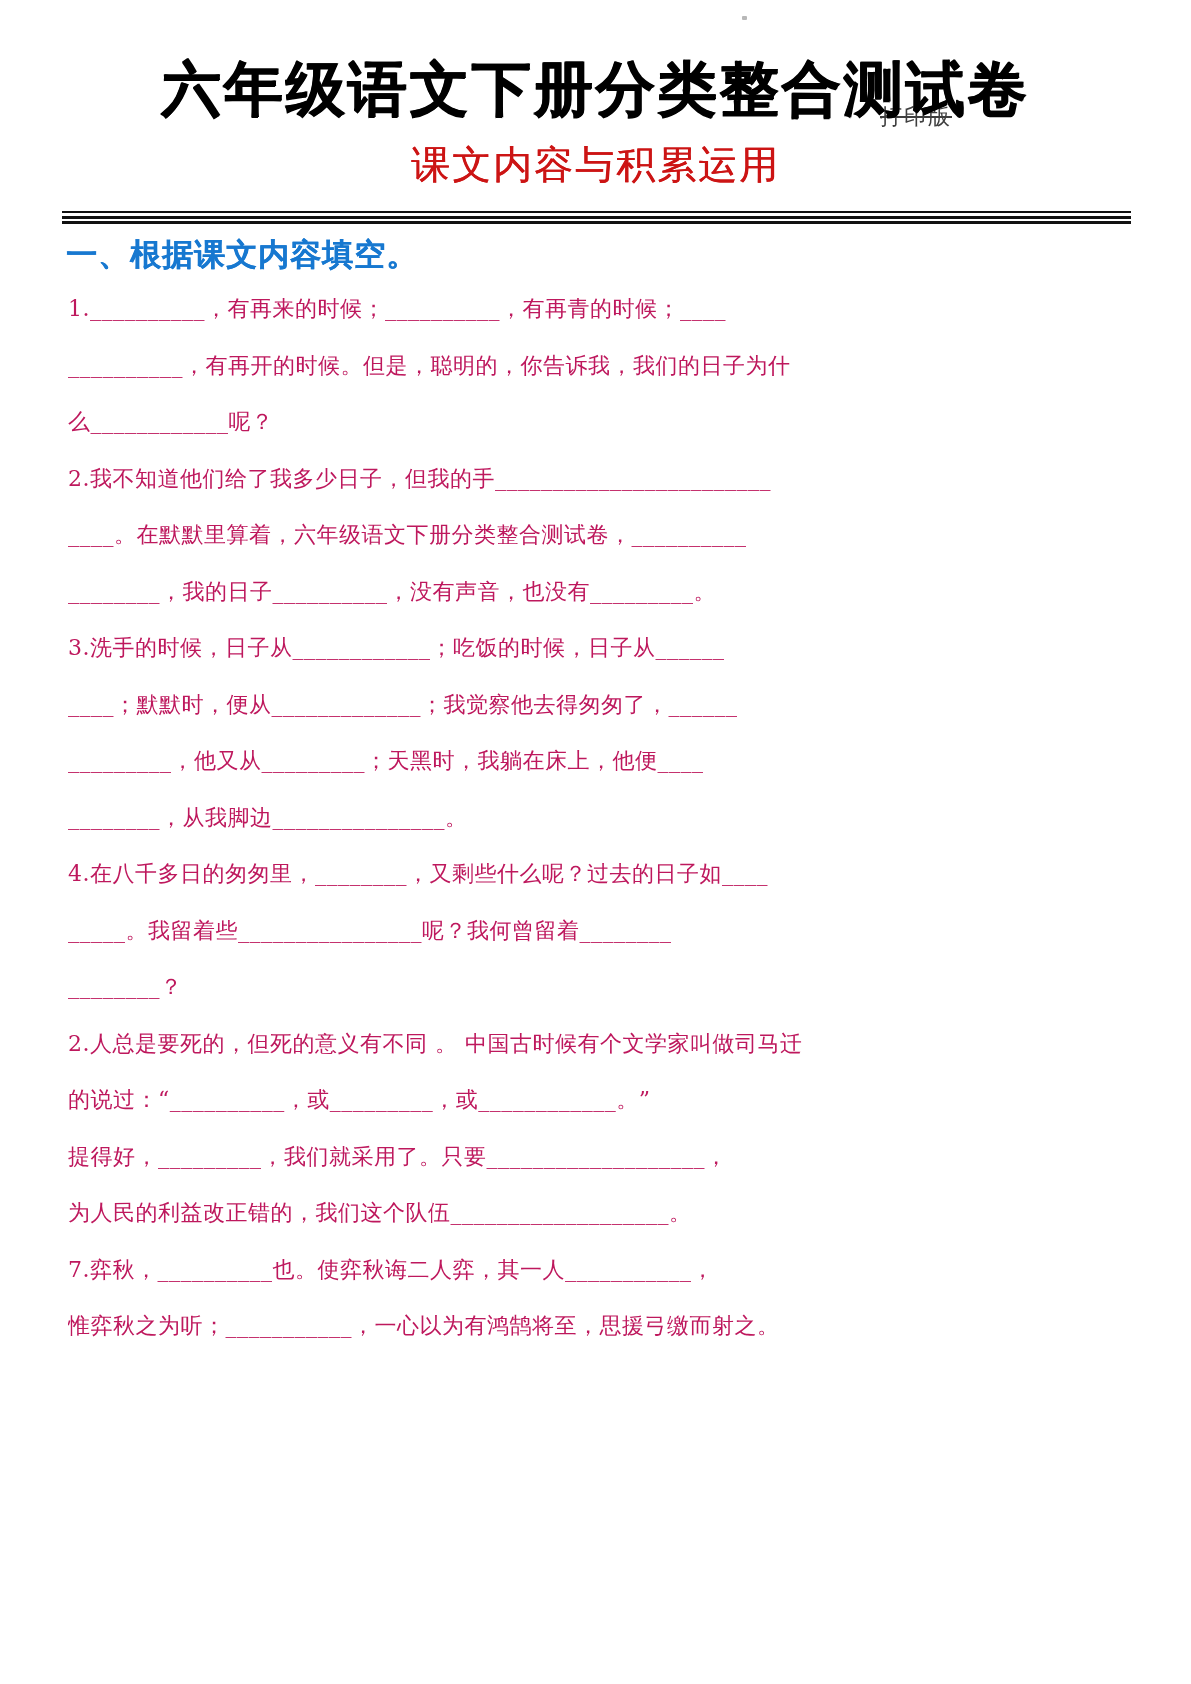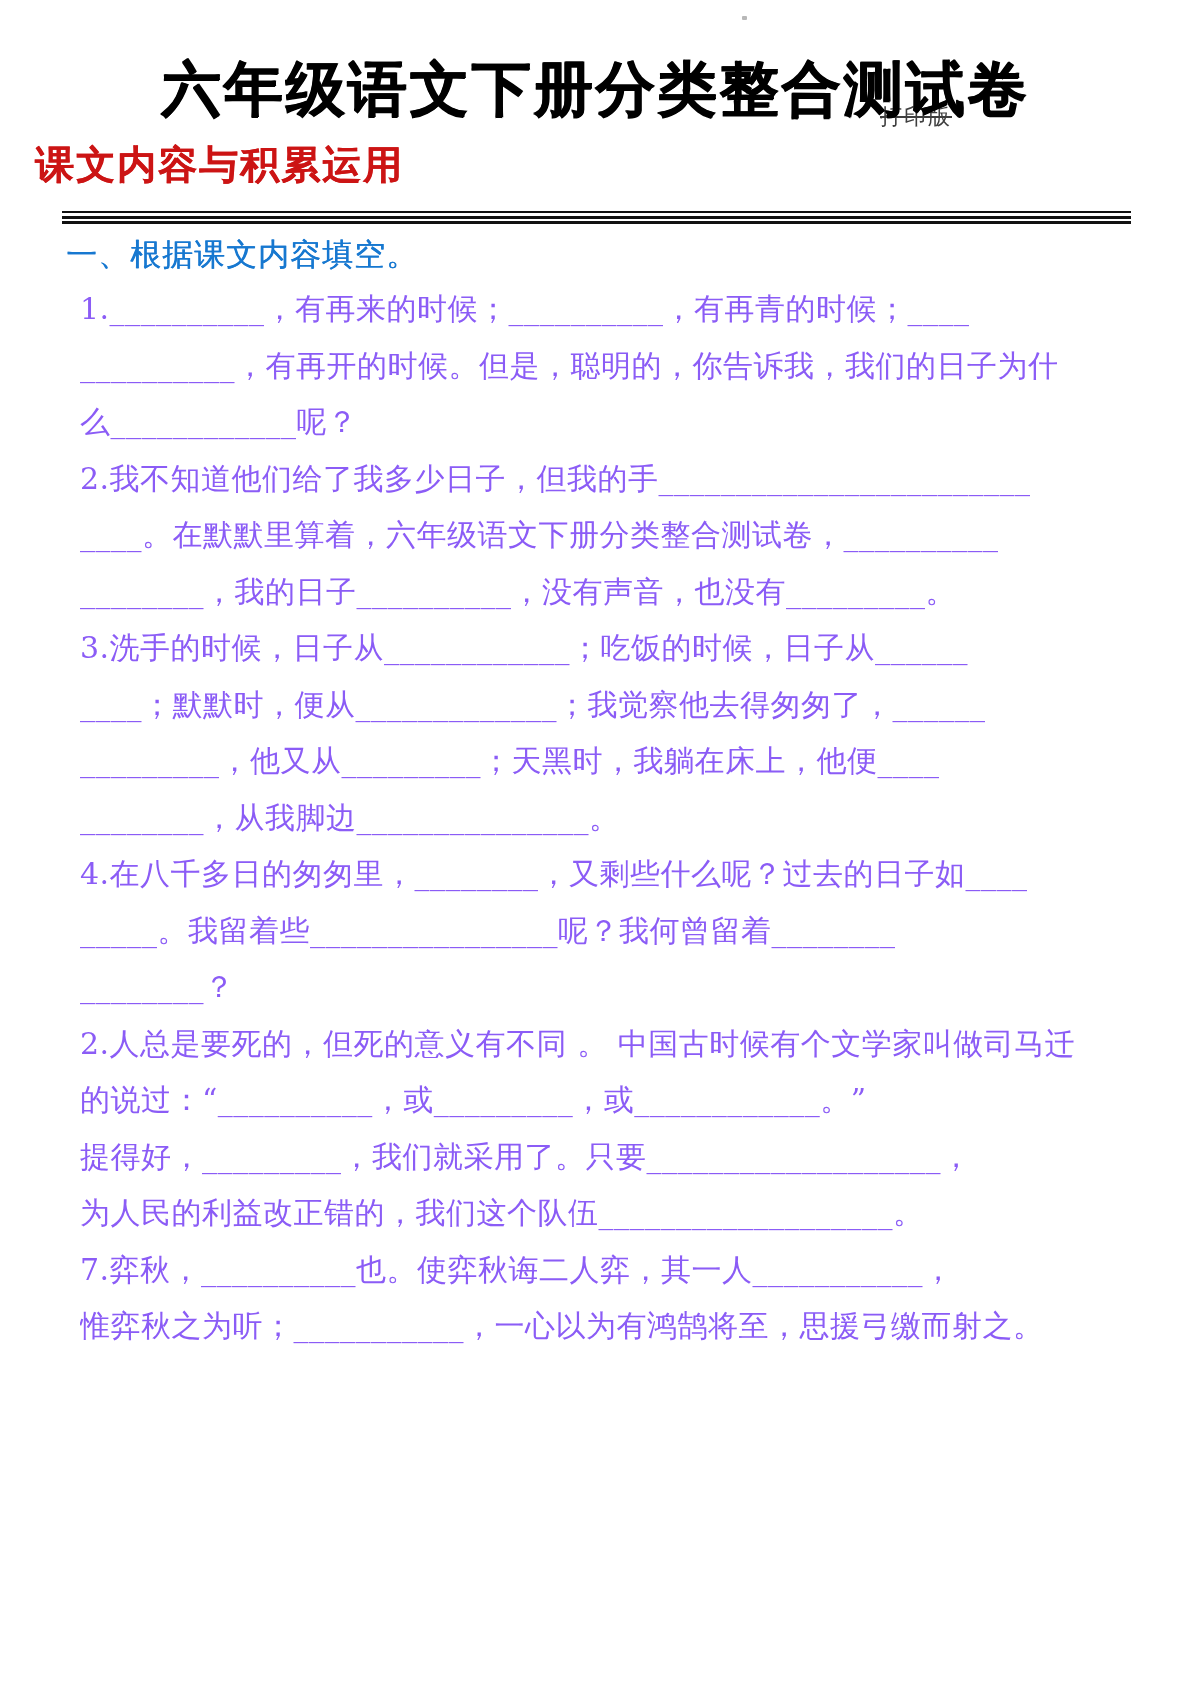--- a/index.html
+++ b/index.html
@@ -15,39 +15,38 @@
     font-family:"Liberation Sans","DejaVu Sans",sans-serif; font-weight:bold;
     font-size:59px; letter-spacing:3px; color:#000; z-index:2;
     text-shadow:1px 0 0 #000, 0 1px 0 #000;
   }
   .watermark {
     position:absolute; top:102px; left:880px; z-index:1;
     font-family:"DejaVu Serif",serif; font-size:22px; color:#2a2a2a;
     letter-spacing:2px; text-decoration:line-through; opacity:.9;
   }
   .doc-subtitle {
-    position:absolute; top:138px; left:0; width:100%; text-align:left;
-    font-family:"Liberation Sans","DejaVu Sans",sans-serif; font-weight:bold;
+    position:absolute; top:138px; left:0; width:100%; text-align:center;
+    font-family:"Liberation Sans","DejaVu Sans",sans-serif; font-weight:normal;
     font-size:39px; letter-spacing:2px; color:#cc1414;
     text-shadow:.5px 0 0 #cc1414;
-    padding-left:35px;
   }
   .rule { position:absolute; top:211px; left:62px; right:60px; }
   .rule .r1 { height:2px; background:#111; margin-bottom:3px; }
   .rule .r2 { height:3px; background:#111; margin-bottom:2px; }
   .rule .r3 { height:3px; background:#111; }
   .section-heading {
     position:absolute; top:234px; left:66px;
-    font-family:"Liberation Sans","DejaVu Sans",sans-serif; font-weight:normal;
+    font-family:"Liberation Sans","DejaVu Sans",sans-serif; font-weight:bold;
     font-size:31px; letter-spacing:1px; color:#1778d0;
     text-shadow:.5px 0 0 #1778d0;
   }
   .lines {
-    position:absolute; top:281px; left:80px; width:1062px;
-    font-size:30px; color:#8b5cf6;
+    position:absolute; top:281px; left:68px; width:1062px;
+    font-size:22px; color:#be185d;
   }
   .line {
     height:56.5px; line-height:56.5px; white-space:nowrap; overflow:hidden;
     letter-spacing:0.5px;
   }
 </style>
 </head>
 <body>
 
 <div class="page">

